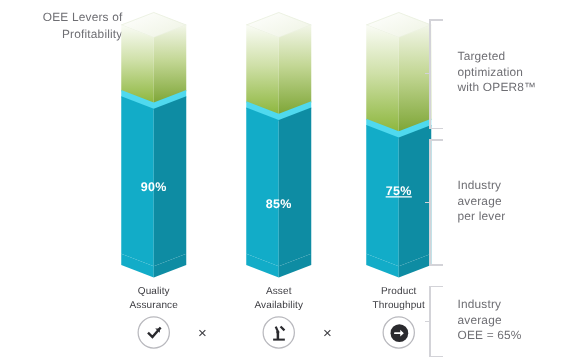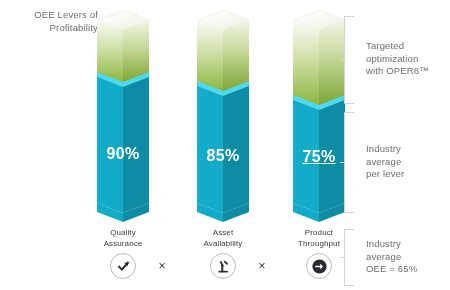--- a/index.html
+++ b/index.html
@@ -18,21 +18,21 @@
     font-size:9.5px;line-height:12.5px;color:#6e6e73;
     letter-spacing:.15px;white-space:pre-line;
   }
 
   
   .bar{position:absolute;top:0;width:62px;height:230px;}
   .bar svg{display:block;width:62px;height:230px;overflow:visible;}
 
   .pct{
     position:absolute;left:0;width:62px;text-align:center;
-    font-size:16px;font-weight:bold;color:#ffffff;letter-spacing:.3px;
+    font-size:10px;font-weight:bold;color:#ffffff;letter-spacing:.3px;
   }
   .barlabel{
     position:absolute;left:-12px;width:86px;text-align:center;
     font-size:8px;font-weight:normal;color:#3b3b40;line-height:10.5px;
     white-space:pre-line;letter-spacing:.1px;
   }
 
   
   .iconwrap{
     position:absolute;width:26px;height:26px;border-radius:50%;
@@ -119,21 +119,21 @@
       </defs>
       <polygon points="31,10 57,20 31,30 5,20" fill="url(#g2T)" stroke="#E7EEDB" stroke-width="0.6"></polygon>
       <polygon points="5,20 31,30 31,92 5,82" fill="url(#g2L)"></polygon>
       <polygon points="57,20 31,30 31,92 57,82" fill="url(#g2R)"></polygon>
       <polygon points="5,81 31,91 57,81 57,87 31,97 5,87" fill="#4FD9EE"></polygon>
       <polygon points="5,86 31,96 31,213 5,203" fill="#12ACC8"></polygon>
       <polygon points="57,86 31,96 31,213 57,203" fill="#0E8CA3"></polygon>
       <polygon points="5,203 31,213 31,222 5,212" fill="#12ACC8"></polygon>
       <polygon points="57,203 31,213 31,222 57,212" fill="#0E8CA3"></polygon>
     </svg>
-    <div class="pct" style="top:147px;">85%</div>
+    <div class="pct" style="top:158px;">85%</div>
   </div>
   <div class="barlabel" style="left:180px;top:228px;">Asset
 Availability</div>
 
   <div class="bar" id="bar3" style="left:288px;">
     <svg viewBox="0 0 62 230" xmlns="http://www.w3.org/2000/svg">
       <defs>
         <linearGradient id="g3L" x1="0" y1="1" x2="0" y2="0">
           <stop offset="0%" stop-color="#8CB63C"></stop>
           <stop offset="55%" stop-color="#CFE0A8"></stop>

